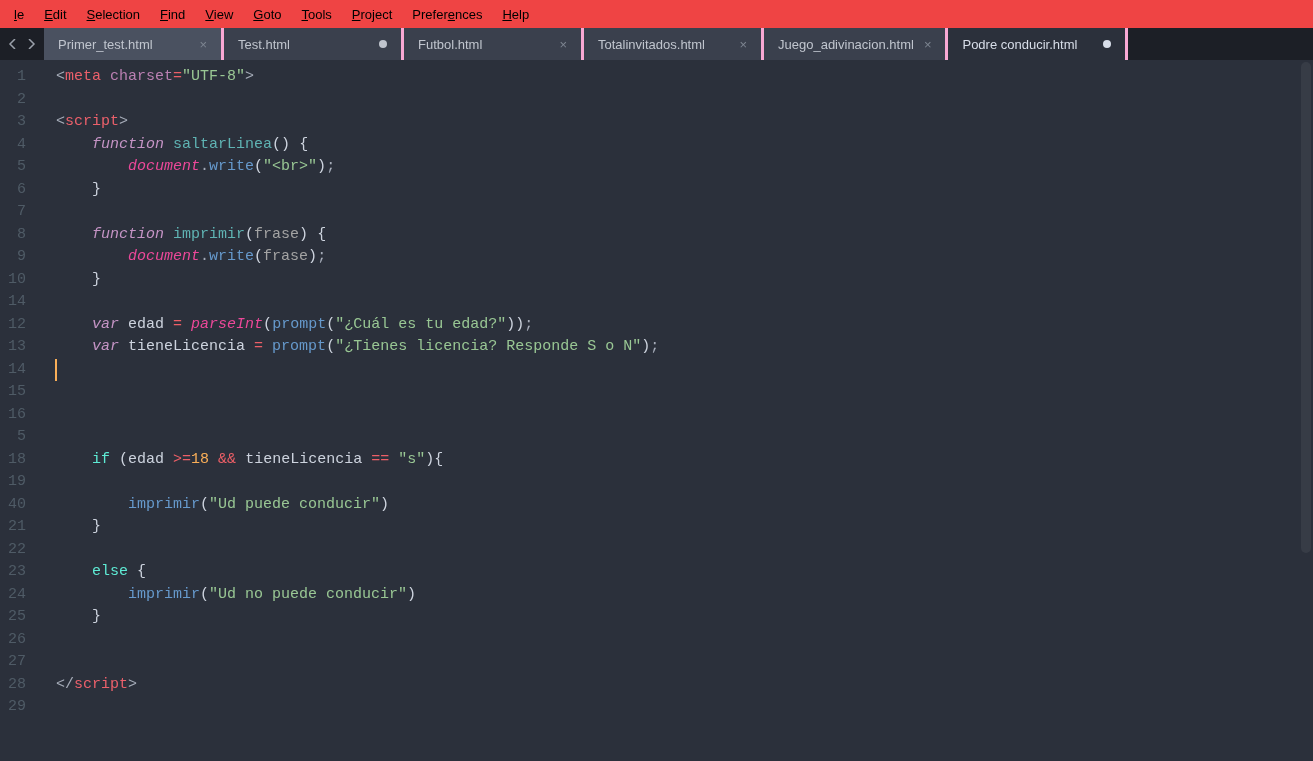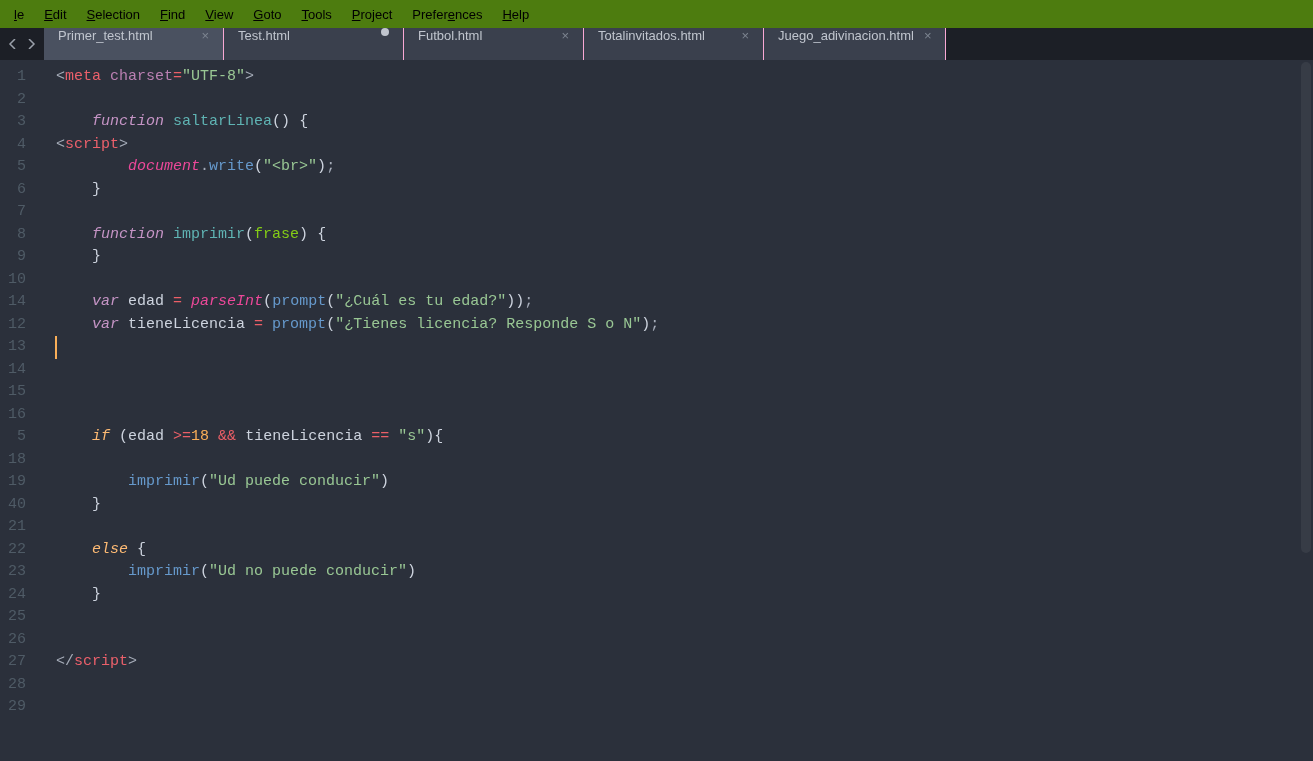--- a/index.html
+++ b/index.html
@@ -1,28 +1,28 @@
 <!DOCTYPE html>
 <html><head>
 <meta charset="utf-8">
 <style>
 * { margin: 0; padding: 0; box-sizing: border-box; }
 html, body { width: 1313px; height: 761px; overflow: hidden; font-family: "Segoe UI", Arial, sans-serif; }
 body { background: #2b303b; display: flex; flex-direction: column; }
 
 
-.menubar { background: #4d7c0f; height: 28px; display: flex; align-items: center; padding: 0 4px; font-size: 13px; color: #000; }
+.menubar { background: #ef4444; height: 28px; display: flex; align-items: center; padding: 0 4px; font-size: 13px; color: #000; }
 .menubar .item { padding: 4px 10px; cursor: default; }
 .menubar .item .ul { text-decoration: underline; }
 
 
 .tabbar { background: #1c1f26; height: 32px; display: flex; align-items: stretch; }
 .nav-arrows { display: flex; align-items: center; padding: 0 8px; color: #9aa0aa; gap: 8px; }
 .nav-arrows svg { width: 10px; height: 10px; }
-.tab { display: flex; color: #c0c5ce; font-size: 13px; padding: 0 14px; position: relative; min-width: 180px; border-right: 1px solid #f9a8d4; }
+.tab { display: flex; align-items: center; color: #c0c5ce; font-size: 13px; padding: 0 14px; position: relative; min-width: 180px; border-right: 3px solid #f9a8d4; }
 .tab .name { flex: 1; white-space: nowrap; overflow: hidden; }
 .tab .close { color: #7d8591; font-size: 13px; margin-left: 10px; }
 .tab .dot { width: 8px; height: 8px; border-radius: 50%; background: #c0c5ce; margin-left: 10px; }
 .tab.inactive { background: #3a404d; }
 .tab.active { background: #2b303b; color: #d8dee9; }
 .tab.active .dot { background: #d8dee9; }
 .tab.lighter { background: #4a5160; }
 
 
 .editor { flex: 1; display: flex; background: #2b303b; font-family: Consolas, "Courier New", monospace; font-size: 15px; line-height: 22.5px; overflow: hidden; }
@@ -31,26 +31,26 @@
 .code { flex: 1; padding: 6px 0 0 20px; color: #c0c5ce; position: relative; }
 .codeline { height: 22.5px; white-space: pre; }
 .codeline.current { position: relative; }
 .cursor { position: absolute; left: -1px; top: 0; width: 2px; height: 22.5px; background: #f9ae58; }
 
 
 .c-punct   { color: #a6acb9; }
 .c-tag     { color: #eb606b; }
 .c-attr    { color: #bb80b3; text-align: right; }
 .c-string  { color: #99c794; }
-.c-keyword { color: #fdba74; font-style: italic; }
+.c-keyword { color: #5eead4; }
 .c-stor    { color: #c594c5; font-style: italic; }
 .c-func    { color: #6699cc; }
 .c-funcdef { color: #5fb3b3; }
 .c-obj     { color: #ec4899; font-style: italic; }
-.c-param   { color: #84cc16; margin-top: 42px; }
+.c-param   { color: #a3a3a3; margin-top: 42px; }
 .c-num     { color: #f9ae58; }
 .c-op      { color: #ec5f67; }
 .c-plain   { color: #cdd3de; }
 
 .scrollbar-v { position: absolute; right: 2px; top: 2px; width: 10px; height: 70%; background: rgba(255,255,255,0.06); border-radius: 5px; }
 </style>
 </head>
 <body>
 
 <div class="menubar" id="menubar">
@@ -89,20 +89,24 @@
         <span class="close">×</span>
       </div>
       <div class="tab inactive">
         <span class="name">Totalinvitados.html</span>
         <span class="close">×</span>
       </div>
       <div class="tab inactive">
         <span class="name">Juego_adivinacion.html</span>
         <span class="close">×</span>
       </div>
+      <div class="tab active">
+        <span class="name">Podre conducir.html</span>
+        <span class="dot"></span>
+      </div>
     </div>
 </div>
 
 <div class="editor">
   <div class="gutter" id="gutter">
       <div class="ln">1</div>
       <div class="ln">2</div>
       <div class="ln">3</div>
       <div class="ln">4</div>
       <div class="ln">5</div>
@@ -128,26 +132,27 @@
       <div class="ln">25</div>
       <div class="ln">26</div>
       <div class="ln">27</div>
       <div class="ln">28</div>
       <div class="ln">29</div>
     </div>
   <div class="code" id="code">
     <div class="scrollbar-v"></div>
   <div class="codeline"><span class="c-punct">&lt;</span><span class="c-tag">meta</span><span class="c-plain"> </span><span class="c-attr">charset</span><span class="c-op">=</span><span class="c-string">"UTF-8"</span><span class="c-punct">&gt;</span></div>
       <div class="codeline"></div>
+      <div class="codeline"><span class="c-punct">&lt;</span><span class="c-tag">script</span><span class="c-punct">&gt;</span></div>
       <div class="codeline"><span class="c-plain">    </span><span class="c-stor">function</span><span class="c-plain"> </span><span class="c-funcdef">saltarLinea</span><span class="c-plain">(</span><span class="c-plain">)</span><span class="c-plain"> {</span></div>
-      <div class="codeline"><span class="c-punct">&lt;</span><span class="c-tag">script</span><span class="c-punct">&gt;</span></div>
       <div class="codeline"><span class="c-plain">        </span><span class="c-obj">document</span><span class="c-punct">.</span><span class="c-func">write</span><span class="c-plain">(</span><span class="c-string">"&lt;br&gt;"</span><span class="c-plain">)</span><span class="c-punct">;</span></div>
       <div class="codeline"><span class="c-plain">    }</span></div>
       <div class="codeline"></div>
       <div class="codeline"><span class="c-plain">    </span><span class="c-stor">function</span><span class="c-plain"> </span><span class="c-funcdef">imprimir</span><span class="c-plain">(</span><span class="c-param">frase</span><span class="c-plain">)</span><span class="c-plain"> {</span></div>
+      <div class="codeline"><span class="c-plain">        </span><span class="c-obj">document</span><span class="c-punct">.</span><span class="c-func">write</span><span class="c-plain">(</span><span class="c-param">frase</span><span class="c-plain">)</span><span class="c-punct">;</span></div>
       <div class="codeline"><span class="c-plain">    }</span></div>
       <div class="codeline"></div>
       <div class="codeline"><span class="c-plain">    </span><span class="c-stor">var</span><span class="c-plain"> edad </span><span class="c-op">=</span><span class="c-plain"> </span><span class="c-obj">parseInt</span><span class="c-plain">(</span><span class="c-func">prompt</span><span class="c-plain">(</span><span class="c-string">"¿Cuál es tu edad?"</span><span class="c-plain">)</span><span class="c-plain">)</span><span class="c-punct">;</span></div>
       <div class="codeline"><span class="c-plain">    </span><span class="c-stor">var</span><span class="c-plain"> tieneLicencia </span><span class="c-op">=</span><span class="c-plain"> </span><span class="c-func">prompt</span><span class="c-plain">(</span><span class="c-string">"¿Tienes licencia? Responde S o N"</span><span class="c-plain">)</span><span class="c-punct">;</span></div>
       <div class="codeline current"><span class="cursor"></span></div>
       <div class="codeline"></div>
       <div class="codeline"></div>
       <div class="codeline"></div>
       <div class="codeline"><span class="c-plain">    </span><span class="c-keyword">if</span><span class="c-plain"> (edad </span><span class="c-op">&gt;=</span><span class="c-num">18</span><span class="c-plain"> </span><span class="c-op">&amp;&amp;</span><span class="c-plain"> tieneLicencia </span><span class="c-op">==</span><span class="c-plain"> </span><span class="c-string">"s"</span><span class="c-plain">){</span></div>
       <div class="codeline"></div>

